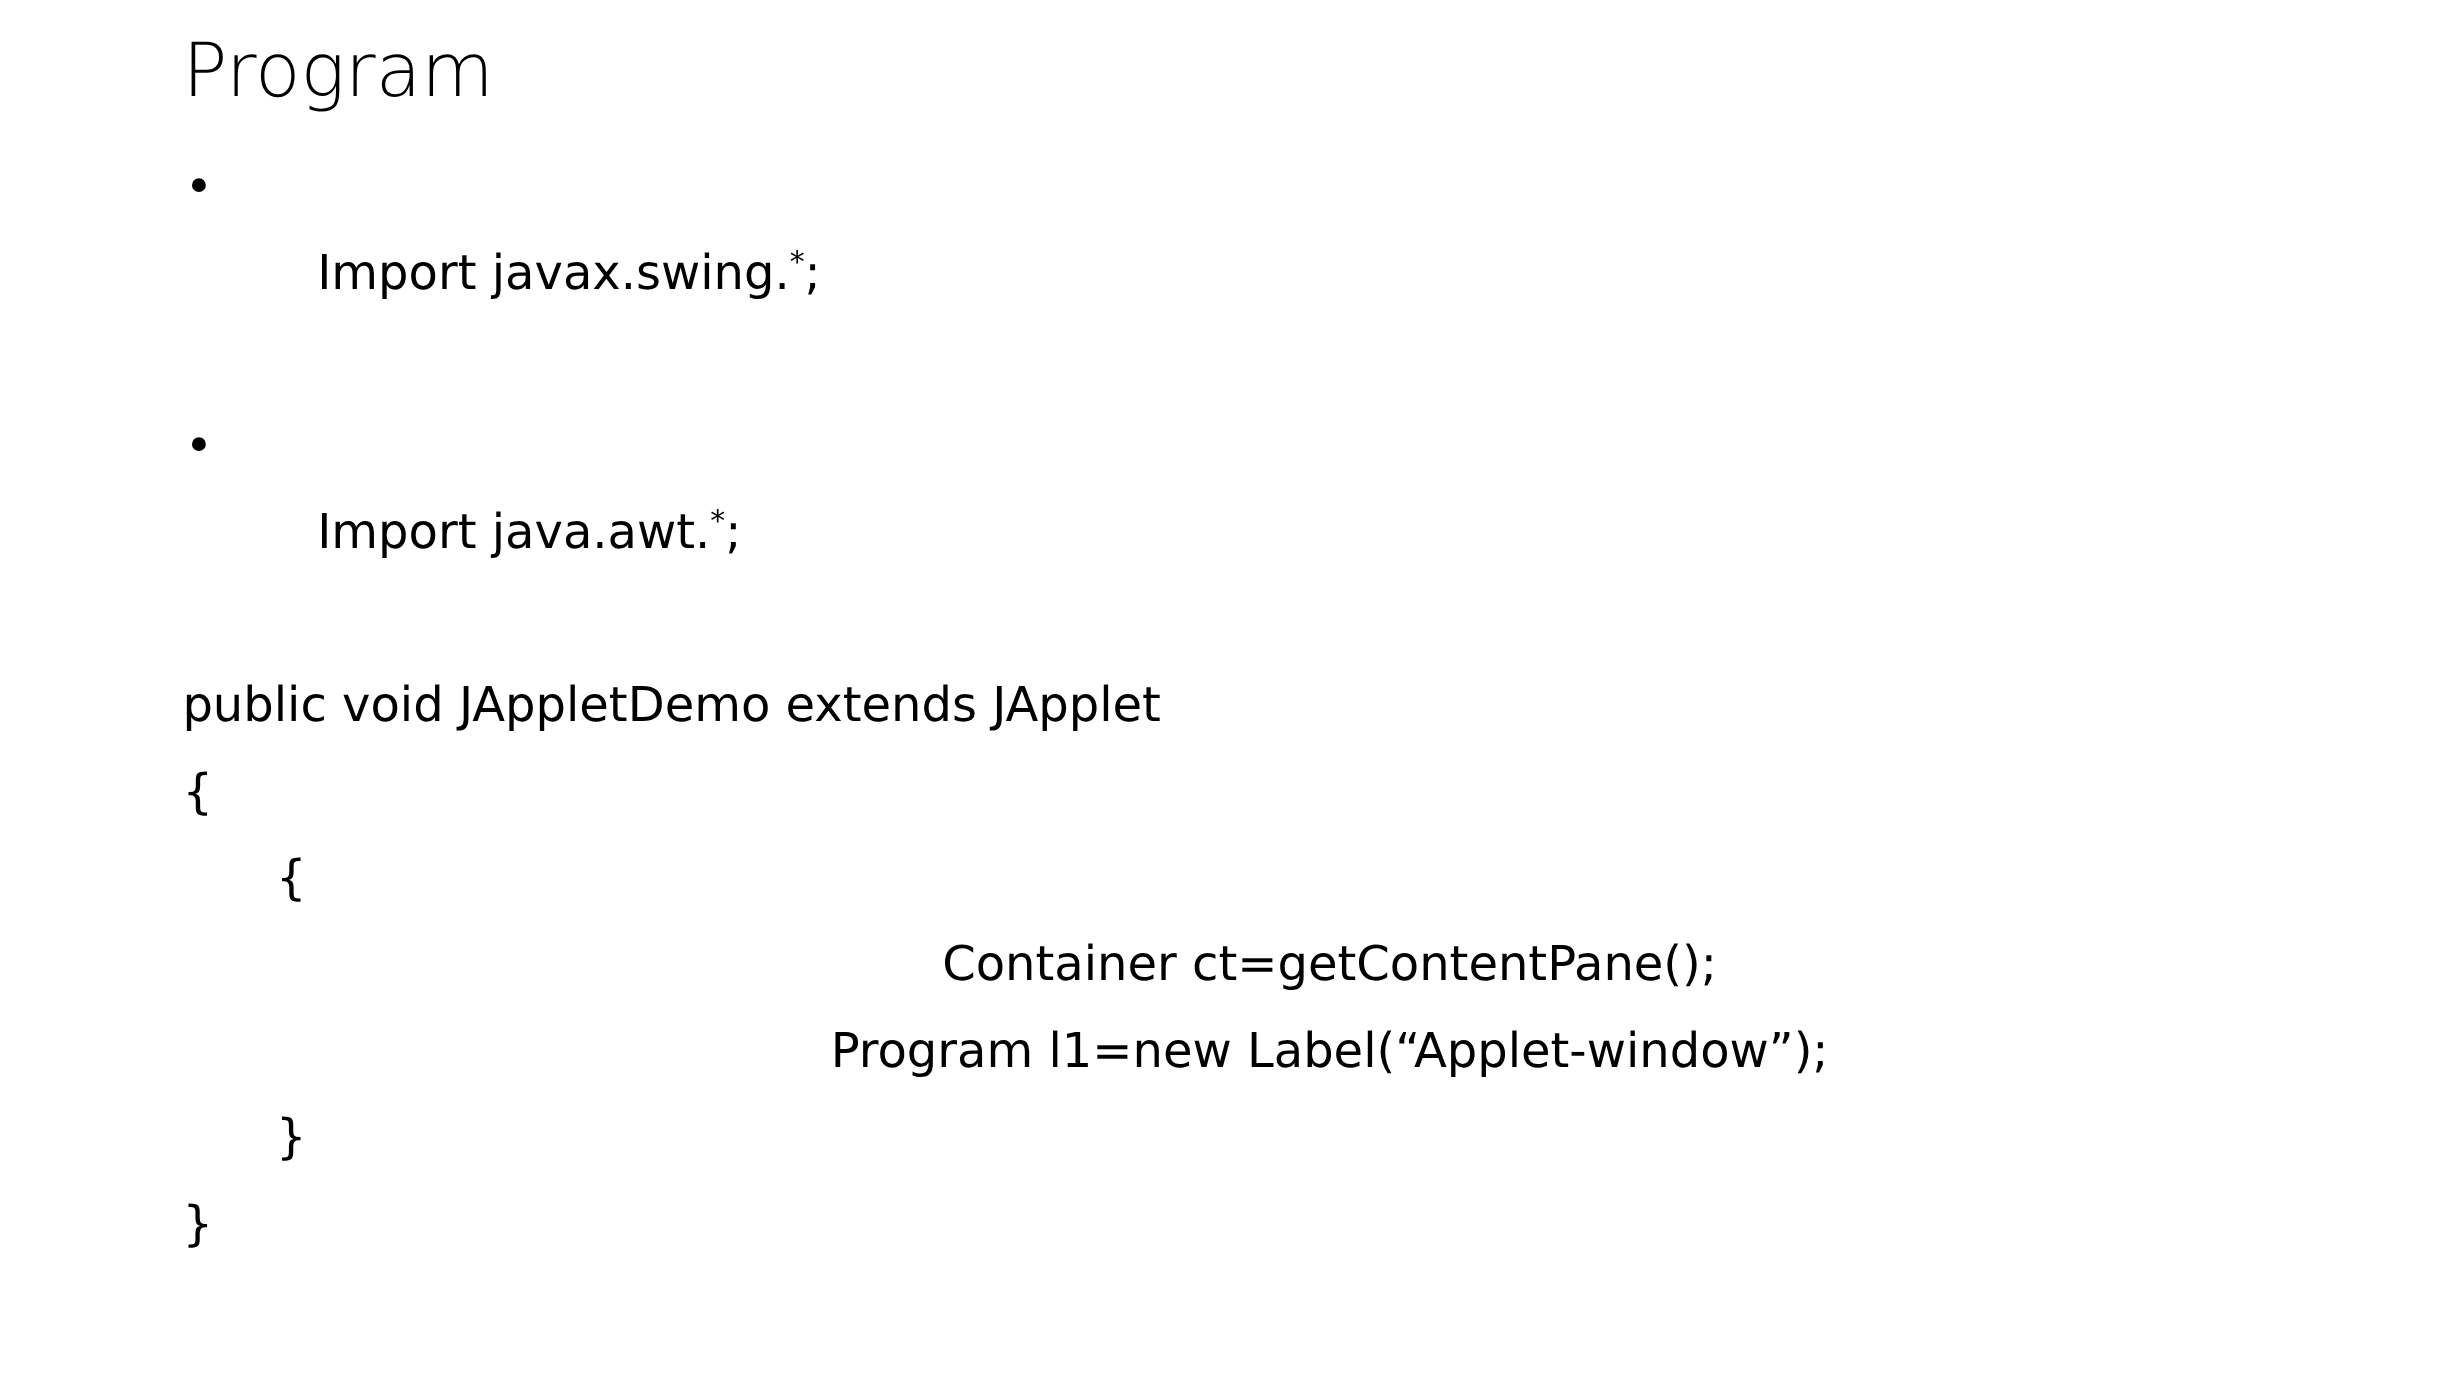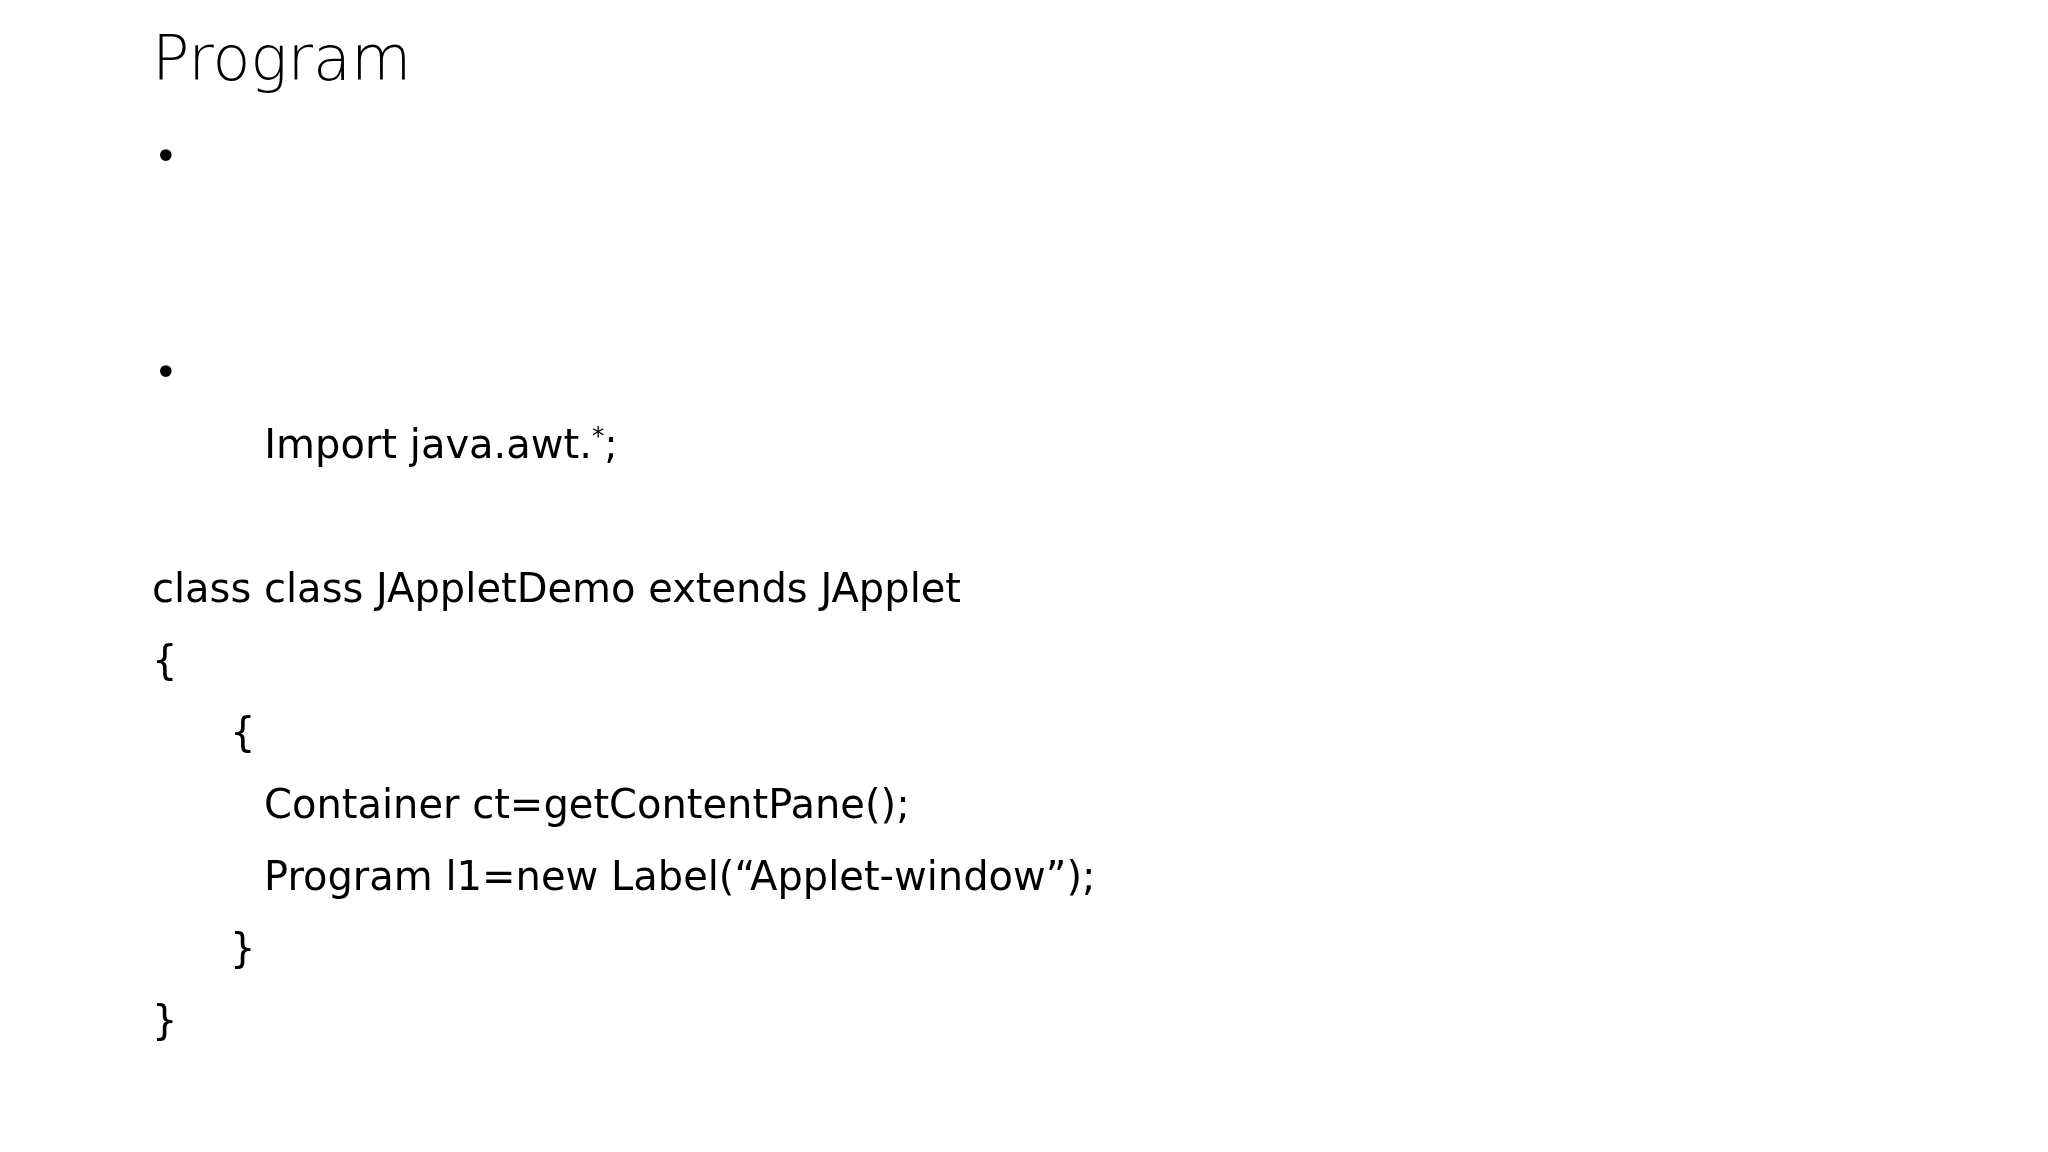--- a/index.html
+++ b/index.html
@@ -53,45 +53,45 @@
     left: 2px;
     top: 0;
     font-size: 40px;
     line-height: 72px;
   }
   .line .txt {
     display: inline;
   }
   .ind-0  { padding-left: 0px; }
   .ind-1  { padding-left: 78px; }
-  .ind-2  { padding-left: 112px; }
+  .ind-2  { padding-left: 112px; text-align: center; }
   sup.star {
     font-size: 0.62em;
     vertical-align: super;
     line-height: 0;
   }
 </style>
 </head>
 <body>
 
 <div class="slide">
 
   <div class="slide-title">Program</div>
 
   <div class="body-block">
 
     <div class="line bullet ind-0">
-      <span class="bullet-dot">•</span>
+      <span class="bullet-dot">•</span><span class="txt">Import javax.swing.<sup class="star">*</sup>;</span>
     </div>
 
     <div class="line bullet ind-0">
       <span class="bullet-dot">•</span><span class="txt">Import java.awt.<sup class="star">*</sup>;</span>
     </div>
 
-    <div class="line ind-0">class class JAppletDemo extends JApplet</div>
+    <div class="line ind-0">public void JAppletDemo extends JApplet</div>
     <div class="line ind-0">{</div>
     <div class="line ind-1">{</div>
     <div class="line ind-2">Container ct=getContentPane();</div>
     <div class="line ind-2">Program l1=new Label(“Applet-window”);</div>
     <div class="line ind-1">}</div>
     <div class="line ind-0">}</div>
 
   </div>
 
 </div>

